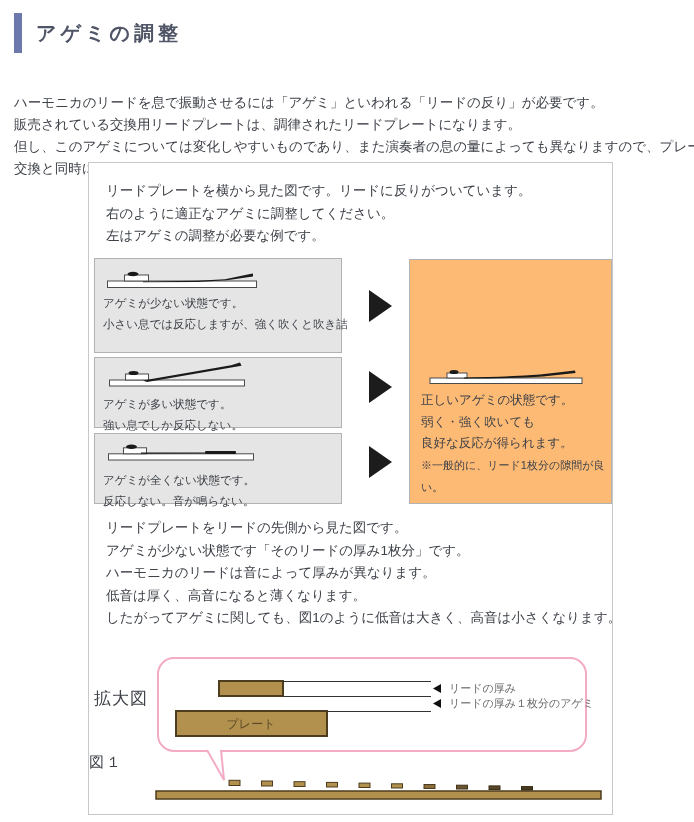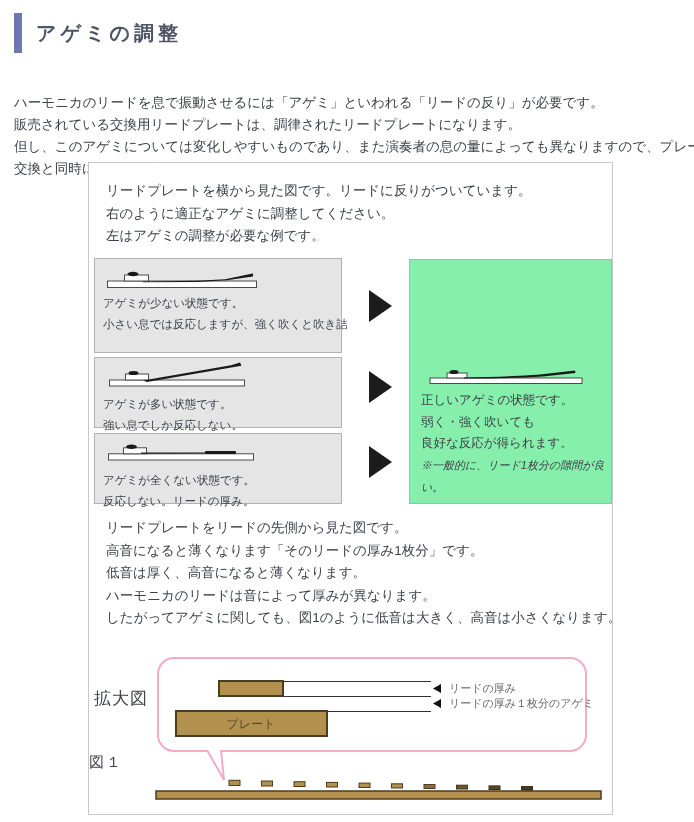--- a/index.html
+++ b/index.html
@@ -16,23 +16,23 @@
   .panel-intro{position:absolute;left:17px;top:17px;font-size:13.5px;line-height:22.5px;white-space:nowrap;}
   .case-box{position:absolute;left:5px;width:248px;border:1px solid #b2b2b2;background:#e5e5e5;box-sizing:border-box;}
   .case-1{top:95px;height:95px;}
   .case-2{top:194px;height:71px;}
   .case-3{top:270px;height:71px;}
   .case-svg{position:absolute;}
   .case-text{position:absolute;left:8px;font-size:11.5px;line-height:21px;white-space:nowrap;}
   .arrow-right{position:absolute;left:280px;width:0;height:0;border-top:16px solid transparent;
                border-bottom:16px solid transparent;border-left:23px solid #1c1c1c;}
   .arrow-1{top:127px;} .arrow-2{top:208px;} .arrow-3{top:283px;}
-  .correct-box{position:absolute;left:320px;top:96px;width:203px;height:245px;border:1px solid #b2b2b2;background:#86efac;box-sizing:border-box;}
+  .correct-box{position:absolute;left:320px;top:96px;width:203px;height:245px;border:1px solid #b2b2b2;background:#fdba74;box-sizing:border-box;}
   .correct-text{position:absolute;left:11px;top:130px;font-size:12.5px;line-height:21.7px;white-space:nowrap;}
-  .correct-text .note{font-size:11px;font-style:italic;}
+  .correct-text .note{font-size:11px;}
   .tip-text{position:absolute;left:17px;top:354px;font-size:13.5px;line-height:22.6px;white-space:nowrap;}
   .zoom-label{position:absolute;left:5px;top:524px;font-size:17px;letter-spacing:1px;}
   .figure-svg{position:absolute;left:0;top:490px;}
   .fig1-label{position:absolute;left:0px;top:590px;font-size:15px;letter-spacing:2px;}
   svg text{font-family:"Liberation Sans",sans-serif;}
 </style>
 </head>
 <body>
 
 <div class="frame">
@@ -84,21 +84,21 @@
     <div class="case-box case-3">
       <svg class="case-svg" style="left:13px;top:6px;" width="150" height="24" viewBox="0 0 150 24">
         <rect x="0.5" y="13.8" width="145" height="6.2" fill="#fff" stroke="#4a4a4a"></rect>
         <rect x="15.5" y="7.8" width="23" height="6" fill="#fff" stroke="#4a4a4a"></rect>
         <ellipse cx="23.5" cy="6.8" rx="5.5" ry="2.2" fill="#1a1a1a"></ellipse>
         <path d="M33,12.6 L97,12.4 L97,13.6 L33,13.8 Z" fill="#1a1a1a"></path>
         <rect x="97" y="11" width="31" height="3" rx="1" fill="#1a1a1a"></rect>
       </svg>
       <div class="case-text" style="top:36px;">
         <div>アゲミが全くない状態です。</div>
-        <div>反応しない。リードの厚み。</div>
+        <div>反応しない。音が鳴らない。</div>
       </div>
     </div>
 
     <div class="arrow-right arrow-1"></div>
     <div class="arrow-right arrow-2"></div>
     <div class="arrow-right arrow-3"></div>
 
     <div class="correct-box">
       <svg class="case-svg" style="left:18px;top:106px;" width="160" height="18" viewBox="0 0 160 18">
         <rect x="2" y="12" width="152" height="5.5" fill="#fff" stroke="#4a4a4a"></rect>
@@ -110,23 +110,23 @@
         <div>正しいアゲミの状態です。</div>
         <div>弱く・強く吹いても</div>
         <div>良好な反応が得られます。</div>
         <div class="note">※一般的に、リード1枚分の隙間が良</div>
         <div class="note">い。</div>
       </div>
     </div>
 
     <div class="tip-text">
       <div>リードプレートをリードの先側から見た図です。</div>
-      <div>高音になると薄くなります「そのリードの厚み1枚分」です。</div>
+      <div>アゲミが少ない状態です「そのリードの厚み1枚分」です。</div>
+      <div>ハーモニカのリードは音によって厚みが異なります。</div>
       <div>低音は厚く、高音になると薄くなります。</div>
-      <div>ハーモニカのリードは音によって厚みが異なります。</div>
       <div>したがってアゲミに関しても、図1のように低音は大きく、高音は小さくなります。</div>
     </div>
 
     <div class="zoom-label">拡大図</div>
 
     <svg class="figure-svg" width="525" height="163" viewBox="0 0 525 163">
 
       <rect x="69" y="5" width="428" height="93" rx="16" fill="#fff" stroke="#f3abc6" stroke-width="2"></rect>
       <path d="M118,96.9 L135,127 L132,96.9" fill="#fff" stroke="#f3abc6" stroke-width="2"></path>
 

